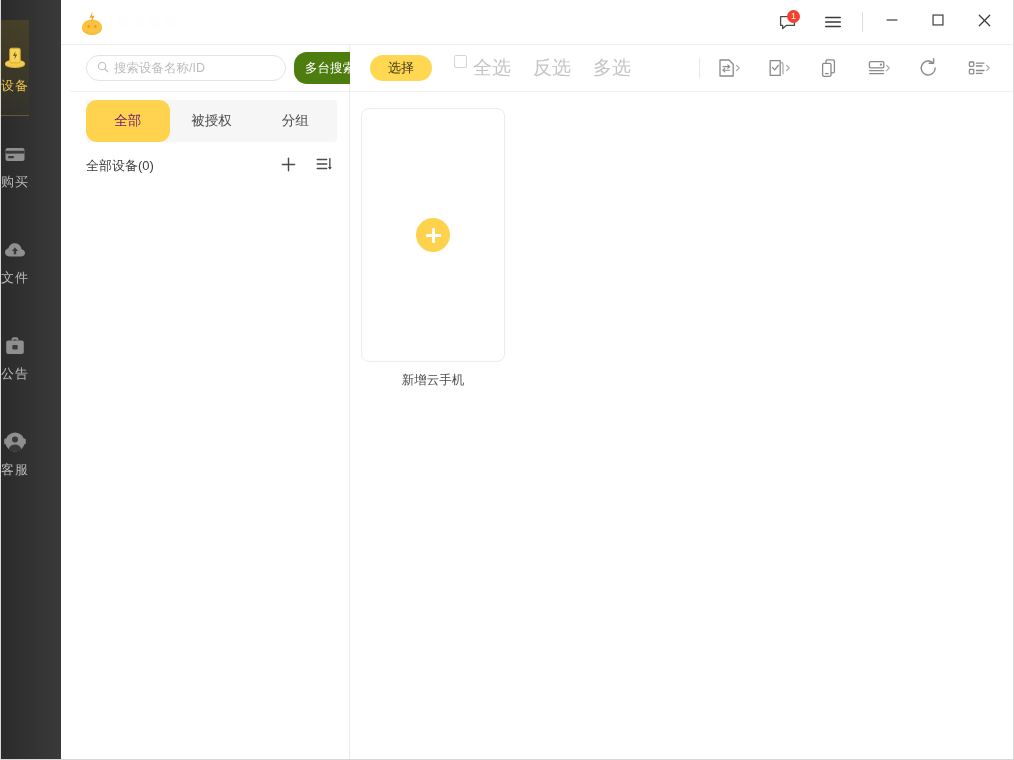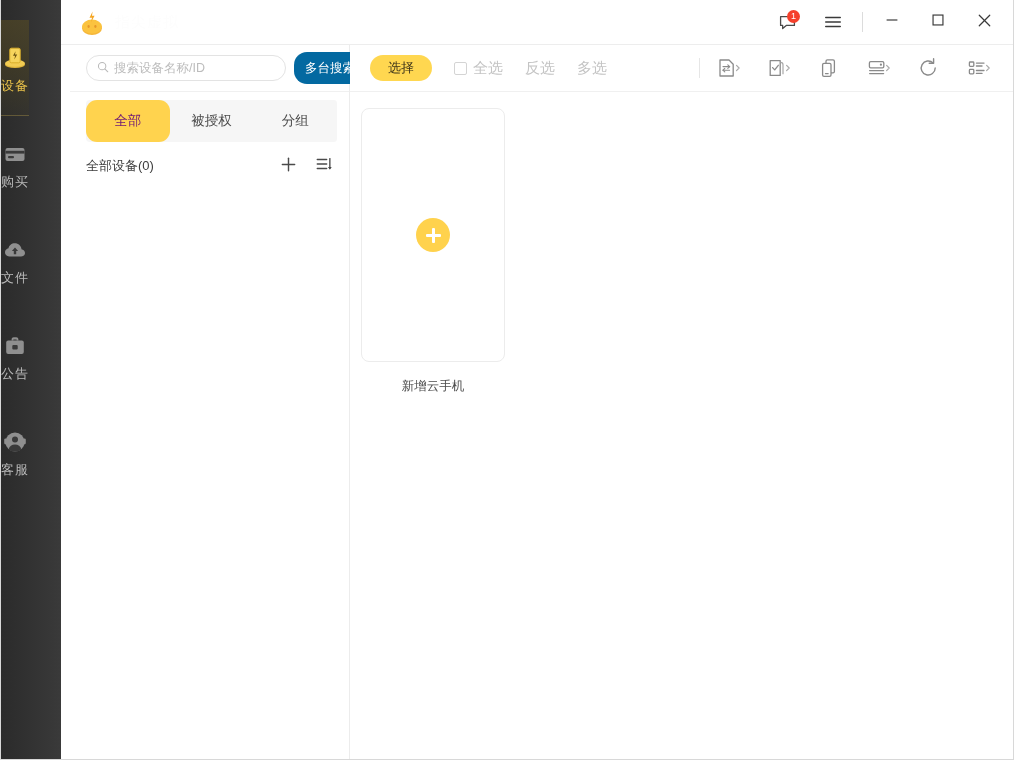--- a/index.html
+++ b/index.html
@@ -161,21 +161,21 @@
     font-size: 12.5px;
     color: #333;
     background: transparent;
     font-family: "Liberation Sans", sans-serif;
   }
   .search-box input::placeholder { color: #bcbcbc; }
   .multi-search-btn {
     height: 26px;
     padding: 16px 11px;
     border-radius: 13px;
-    background: #0369a1;
+    background: #4d7c0f;
     color: #ffffff;
     font-size: 12.5px;
     display: flex;
     align-items: center;
     cursor: pointer;
     white-space: nowrap;
   }
 
   .tabs {
     height: 42px;
@@ -245,23 +245,23 @@
     border-radius: 13px;
     background: #ffd750;
     color: #3d3419;
     font-size: 13px;
     display: flex;
     align-items: center;
     cursor: pointer;
   }
   .tb-item {
     display: flex;
-    align-items: center;
+    align-items: flex-start;
     gap: 6px;
-    font-size: 15px;
+    font-size: 19px;
     color: #c4c4c4;
     margin-left: 22px;
     cursor: pointer;
     white-space: nowrap;
   }
   .chk {
     width: 13px; height: 13px;
     border: 1px solid #d4d4d4;
     border-radius: 2px;
     background: #fff;
@@ -316,21 +316,21 @@
   .plus-circle::before,
   .plus-circle::after {
     content: "";
     position: absolute;
     background: #ffffff;
     border-radius: 1px;
   }
   .plus-circle::before { width: 15px; height: 3px; }
   .plus-circle::after  { width: 3px; height: 15px; }
   .device-caption {
-    margin-top: 16px;
+    margin-top: 10px;
     font-size: 12.5px;
     color: #4d4d4d;
     text-align: left;
   }
 </style>
 </head>
 <body>
 
 <div class="app">
 

